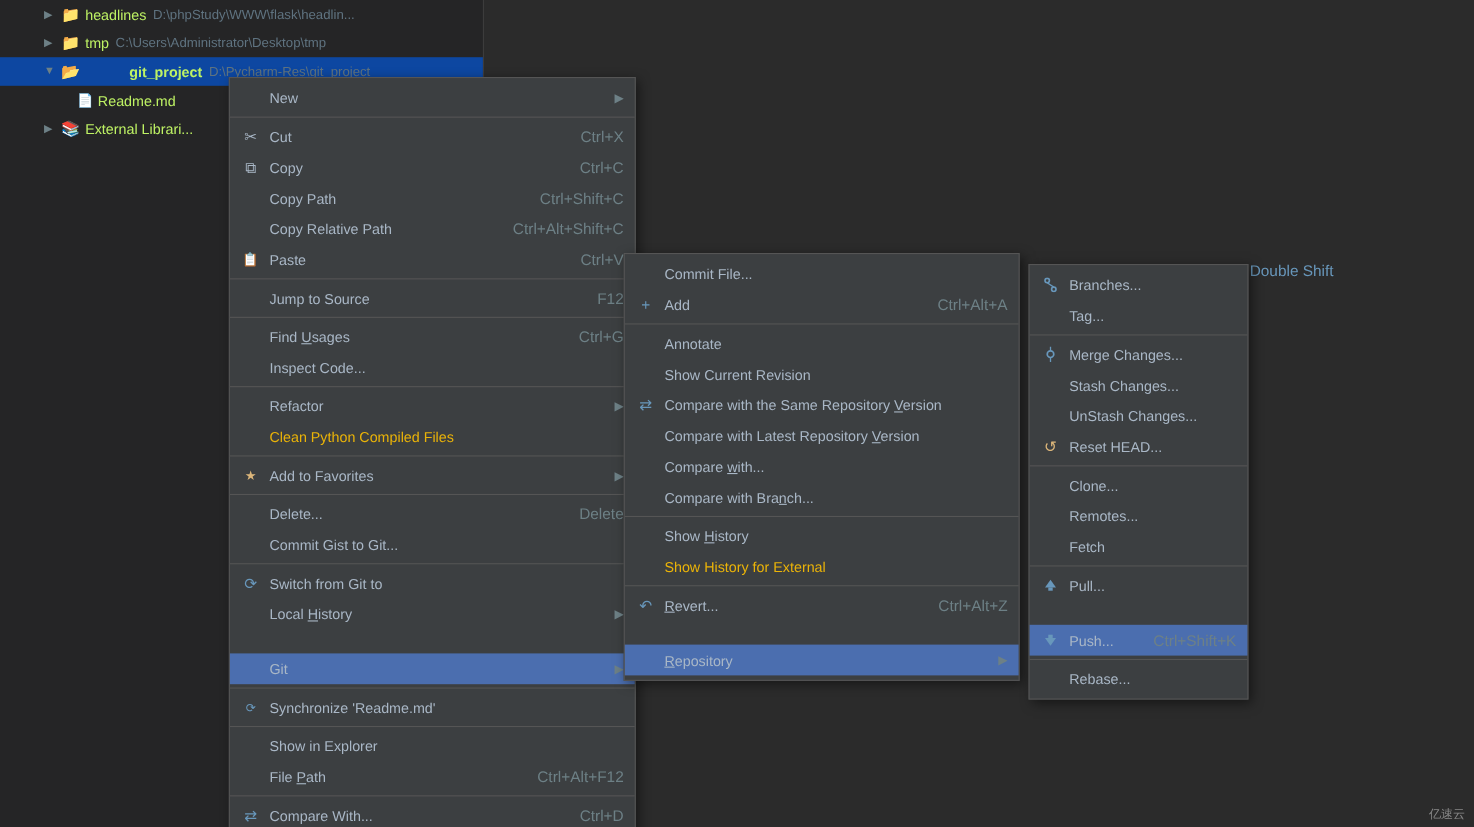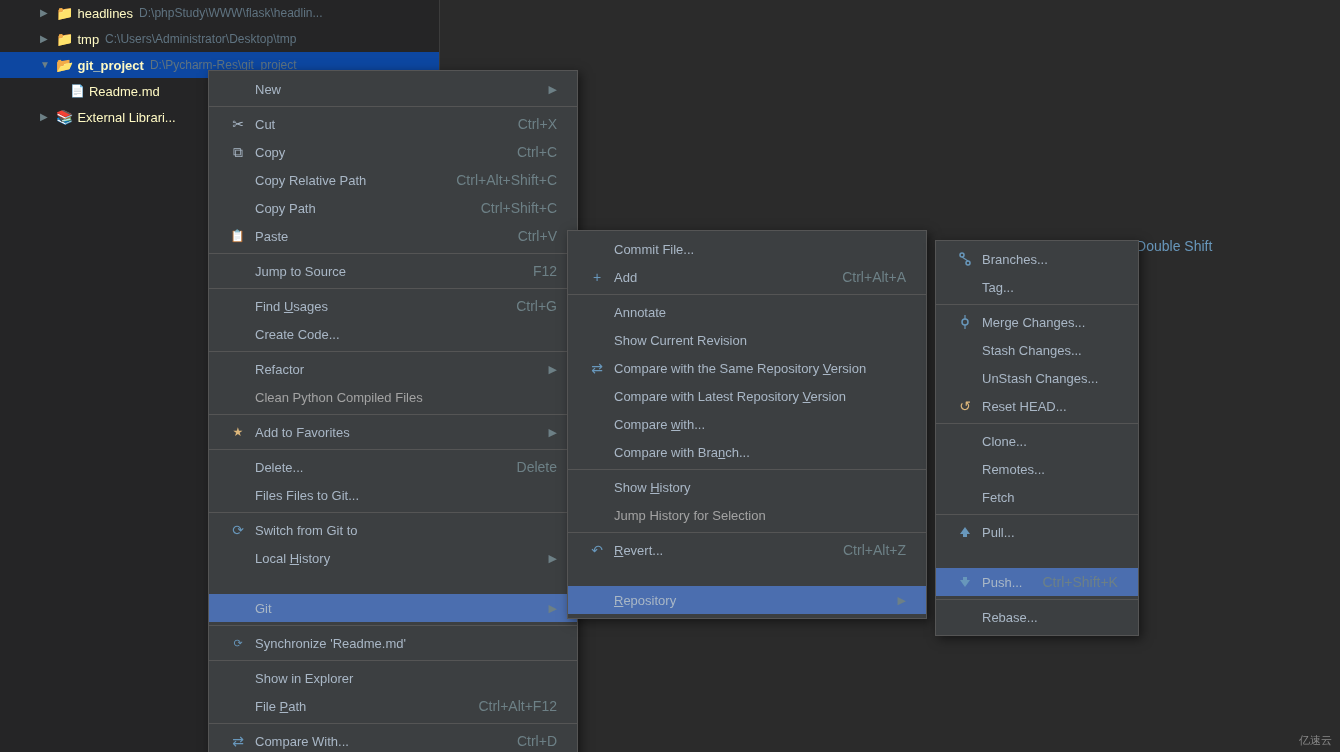--- a/index.html
+++ b/index.html
@@ -32,21 +32,21 @@
       cursor: pointer;
       white-space: nowrap;
     }
     .tree-item .arrow {
       width: 12px;
       height: 12px;
       margin-right: 4px;
       color: #6d8086;
       font-size: 10px;
     }
-    .tree-item .name { color: #fef9c3; font-size: 13px; }
+    .tree-item .name { color: #bef264; font-size: 13px; }
     .tree-item .path { color: #5f7380; font-size: 12px; margin-left: 6px; }
     .tree-item.selected { background: #0d47a1; }
 
     
     .main-area {
       position: absolute;
       left: 440px;
       top: 0;
       right: 0;
       height: 752px;
@@ -77,42 +77,42 @@
       z-index: 100;
       padding: 4px 0;
     }
     .context-menu-1 {
       left: 208px;
       top: 70px;
     }
     .context-menu-item {
       display: flex;
       align-items: center;
-      padding: 4px 20px;
+      padding: 4px 10px;
       height: 28px;
       cursor: pointer;
       position: relative;
     }
     .context-menu-item.selected { background: #4b6eaf; margin-top: 22px; }
     .context-menu-item.disabled { color: #6d8086; cursor: default; }
     .context-menu-item .item-icon {
       width: 18px;
       height: 18px;
       margin-right: 8px;
       flex-shrink: 0;
       display: flex;
       align-items: center;
       justify-content: center;
       font-size: 14px;
     }
     .context-menu-item .item-label {
       flex: 1;
       color: #a9b7c6;
     }
-    .context-menu-item.disabled .item-label { color: #a3a3a3; }
+    .context-menu-item.disabled .item-label { color: #eab308; }
     .context-menu-item .item-shortcut {
       color: #6d8086;
       font-size: 14px;
       margin-left: 20px;
     }
     .context-menu-item .item-arrow {
       color: #6d8086;
       margin-left: 8px;
       font-size: 11px;
     }
@@ -151,21 +151,21 @@
   </div>
   <div class="tree-item" style="padding-left: 40px;">
     <span class="arrow">▶</span>
     <span style="color:#dcb67a; margin-right:4px; font-size:14px;">📁</span>
     <span class="name">tmp</span>
     <span class="path">C:\Users\Administrator\Desktop\tmp</span>
   </div>
   <div class="tree-item selected" style="padding-left: 40px;">
     <span class="arrow">▼</span>
     <span style="color:#dcb67a; margin-right:4px; font-size:14px;">📂</span>
-    <span class="name" style="font-weight:bold;">git_project</span>
+    <span class="name" style="font-weight:bold;margin-left:40px;">git_project</span>
     <span class="path">D:\Pycharm-Res\git_project</span>
   </div>
   <div class="tree-item" style="padding-left: 70px;">
     <span style="margin-right:4px; font-size:12px;">📄</span>
     <span class="name">Readme.md</span>
   </div>
   <div class="tree-item" style="padding-left: 40px;">
     <span class="arrow">▶</span>
     <span style="color:#dcb67a; margin-right:4px; font-size:14px;">📚</span>
     <span class="name">External Librari...</span>
@@ -195,28 +195,28 @@
   </div>
 
   <div class="context-menu-item">
     <span class="item-icon" style="color:#a9b7c6;">⧉</span>
     <span class="item-label">Copy</span>
     <span class="item-shortcut">Ctrl+C</span>
   </div>
 
   <div class="context-menu-item">
     <span class="item-icon"></span>
+    <span class="item-label">Copy Path</span>
+    <span class="item-shortcut">Ctrl+Shift+C</span>
+  </div>
+
+  <div class="context-menu-item">
+    <span class="item-icon"></span>
     <span class="item-label">Copy Relative Path</span>
     <span class="item-shortcut">Ctrl+Alt+Shift+C</span>
-  </div>
-
-  <div class="context-menu-item">
-    <span class="item-icon"></span>
-    <span class="item-label">Copy Path</span>
-    <span class="item-shortcut">Ctrl+Shift+C</span>
   </div>
 
   <div class="context-menu-item">
     <span class="item-icon" style="font-size:12px;">📋</span>
     <span class="item-label">Paste</span>
     <span class="item-shortcut">Ctrl+V</span>
   </div>
   <div class="menu-separator"></div>
 
   <div class="context-menu-item">
@@ -227,21 +227,21 @@
   <div class="menu-separator"></div>
 
   <div class="context-menu-item">
     <span class="item-icon"></span>
     <span class="item-label">Find <span class="underline">U</span>sages</span>
     <span class="item-shortcut">Ctrl+G</span>
   </div>
 
   <div class="context-menu-item">
     <span class="item-icon"></span>
-    <span class="item-label">Create Code...</span>
+    <span class="item-label">Inspect Code...</span>
   </div>
   <div class="menu-separator"></div>
 
   <div class="context-menu-item">
     <span class="item-icon"></span>
     <span class="item-label">Refactor</span>
     <span class="item-arrow">▶</span>
   </div>
 
   <div class="context-menu-item disabled">
@@ -258,21 +258,21 @@
   <div class="menu-separator"></div>
 
   <div class="context-menu-item">
     <span class="item-icon"></span>
     <span class="item-label">Delete...</span>
     <span class="item-shortcut">Delete</span>
   </div>
 
   <div class="context-menu-item">
     <span class="item-icon"></span>
-    <span class="item-label">Files Files to Git...</span>
+    <span class="item-label">Commit Gist to Git...</span>
   </div>
   <div class="menu-separator"></div>
 
   <div class="context-menu-item">
     <span class="item-icon" style="color:#6897bb; font-size:14px;">⟳</span>
     <span class="item-label">Switch from Git to</span>
   </div>
 
   <div class="context-menu-item">
     <span class="item-icon"></span>
@@ -362,21 +362,21 @@
   </div>
   <div class="menu-separator"></div>
 
   <div class="context-menu-item">
     <span class="item-icon"></span>
     <span class="item-label">Show <span class="underline">H</span>istory</span>
   </div>
 
   <div class="context-menu-item disabled">
     <span class="item-icon"></span>
-    <span class="item-label">Jump History for Selection</span>
+    <span class="item-label">Show History for External</span>
   </div>
   <div class="menu-separator"></div>
 
   <div class="context-menu-item">
     <span class="item-icon" style="color:#6897bb; font-size:14px;">↶</span>
     <span class="item-label"><span class="underline">R</span>evert...</span>
     <span class="item-shortcut">Ctrl+Alt+Z</span>
   </div>
 
   <div class="context-menu-item selected">

